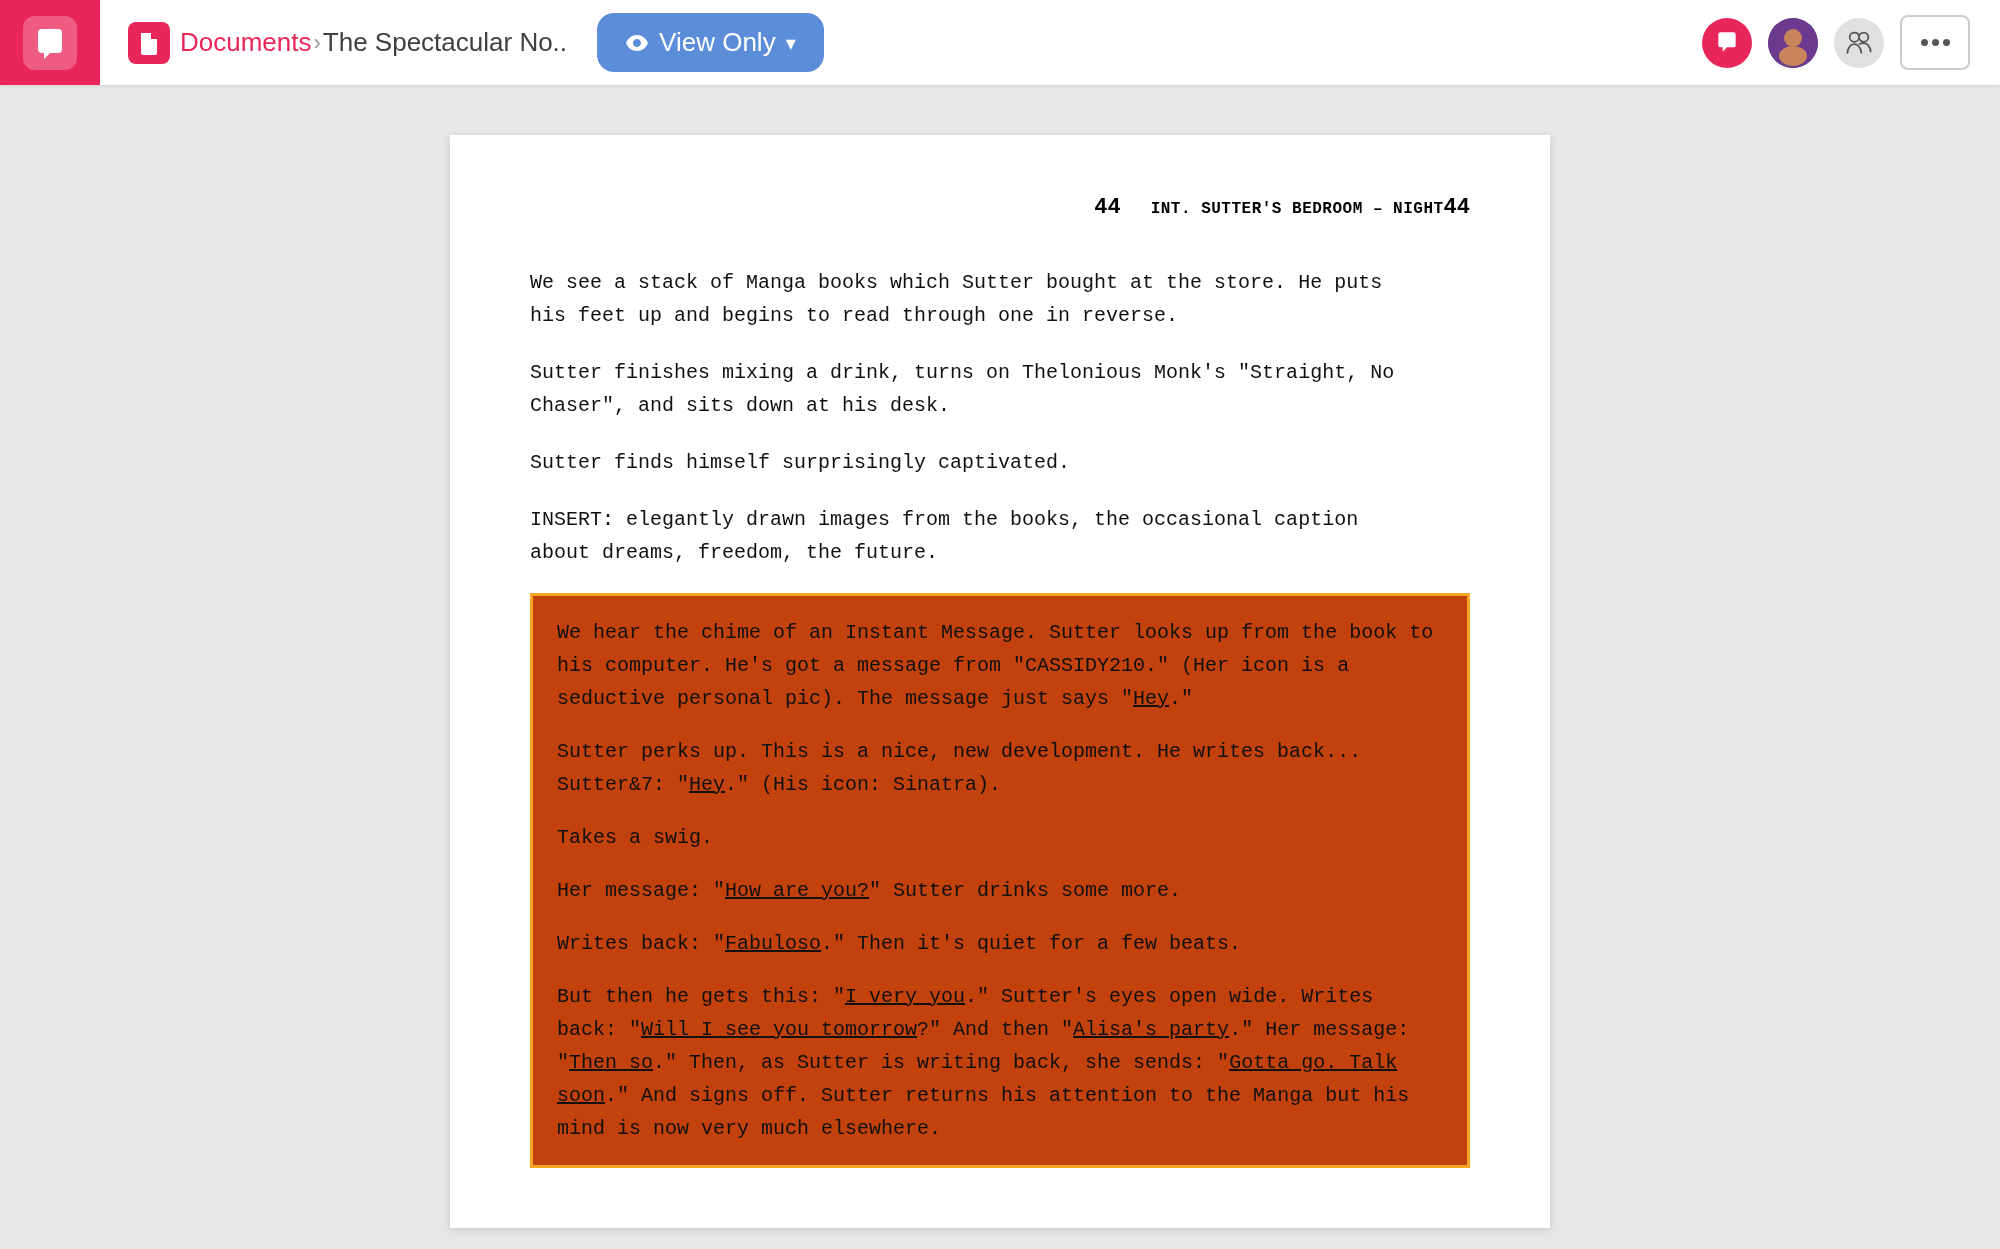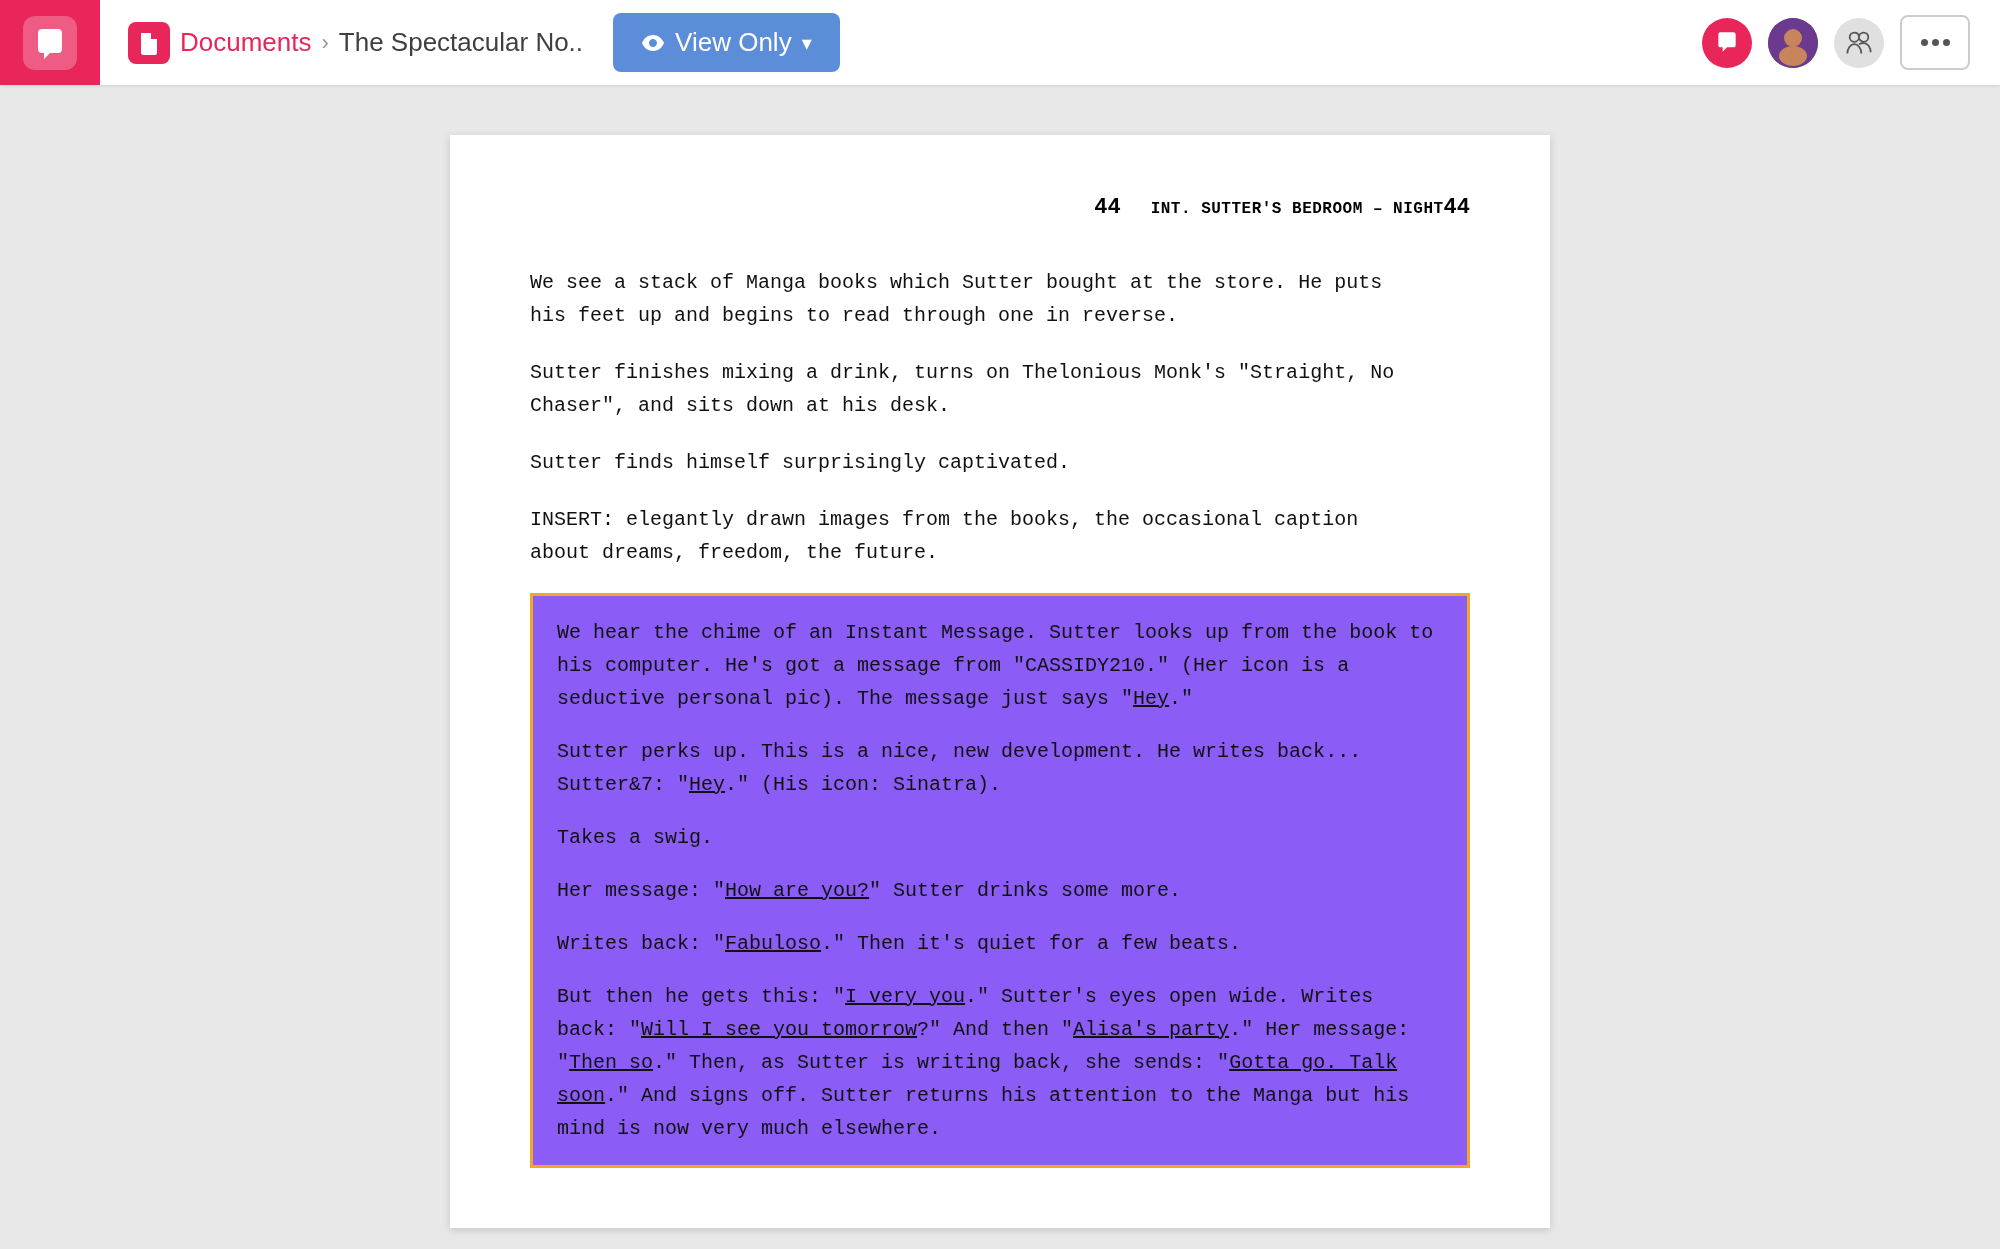--- a/index.html
+++ b/index.html
@@ -72,21 +72,21 @@
 
     .nav-doc-icon svg {
       width: 24px;
       height: 24px;
       fill: white;
     }
 
     .nav-breadcrumb {
       display: flex;
       align-items: center;
-      gap: 10px;
+      gap: 2px;
     }
 
     .nav-breadcrumb-docs {
       color: #e8265a;
       font-size: 26px;
       font-weight: 500;
       text-decoration: none;
     }
 
     .nav-chevron {
@@ -98,21 +98,21 @@
       color: #404040;
       font-size: 26px;
       font-weight: 400;
     }
 
     .nav-view-btn {
       background: #5b8dd9;
       color: white;
       border: none;
       padding: 14px 28px;
-      border-radius: 8px;
+      border-radius: 17px;
       font-size: 26px;
       display: flex;
       align-items: center;
       gap: 10px;
       cursor: pointer;
       margin-left: 20px;
     }
 
     .nav-view-btn svg {
       width: 24px;
@@ -238,21 +238,21 @@
       line-height: 1.65;
       margin-bottom: 24px;
       color: #111;
     }
 
     
     .selection-box {
       border: 3px solid #f5a623;
       padding: 20px 24px;
       margin-bottom: 0;
-      background: #8b5cf6;
+      background: #c2410c;
     }
 
     .selection-box .action-block {
       margin-bottom: 20px;
     }
 
     .selection-box .action-block:last-child {
       margin-bottom: 0;
     }
 

